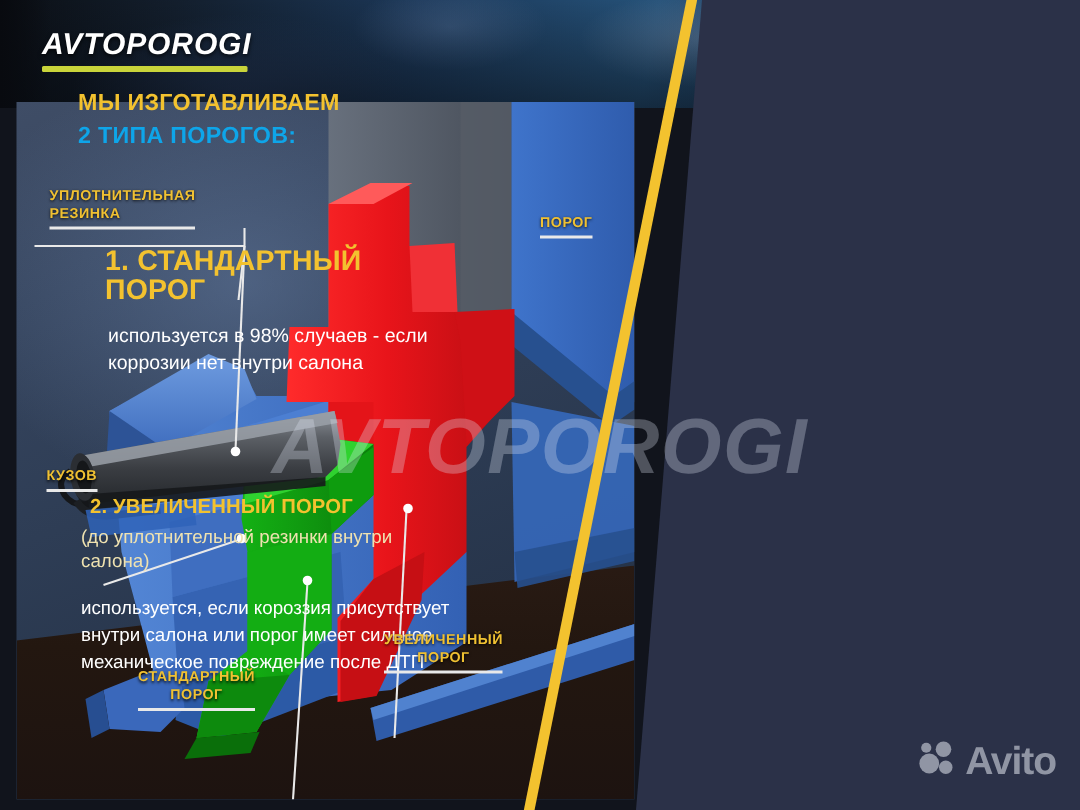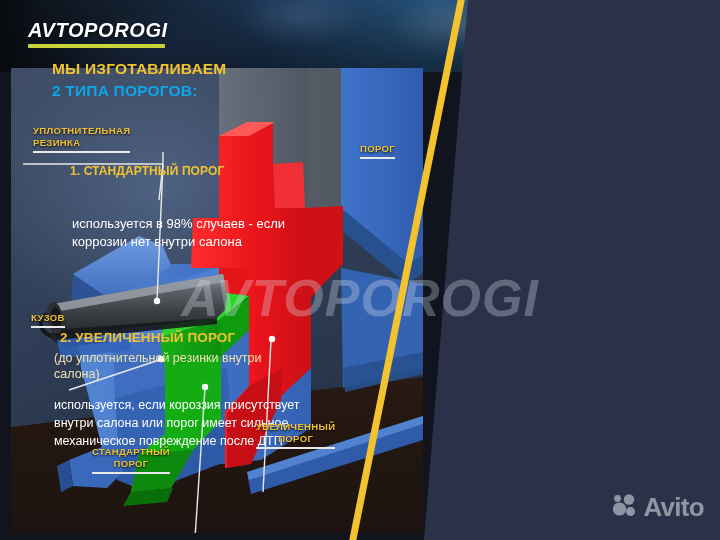--- a/index.html
+++ b/index.html
@@ -110,21 +110,21 @@
     line-height:1;
   }
   .head2{
     position:absolute;left:4px;top:83px;width:250px;
     color:#0ea5e9;font-weight:bold;font-size:15.5px;letter-spacing:.2px;
     line-height:1;
   }
 
   .sec1-title{
     position:absolute;left:22px;top:165px;
-    color:#f3c22f;font-weight:bold;font-size:12px;letter-spacing:.1px;line-height:1;
+    color:#f3c22f;font-weight:bold;font-size:19px;letter-spacing:.1px;line-height:1;
   }
   .sec1-sub{
     position:absolute;left:28px;top:184px;
     color:#efe2b0;font-size:12.5px;line-height:1;
   }
   .sec1-body{
     position:absolute;left:24px;top:215px;width:230px;
     color:#ffffff;font-size:13px;line-height:18px;
   }
 

